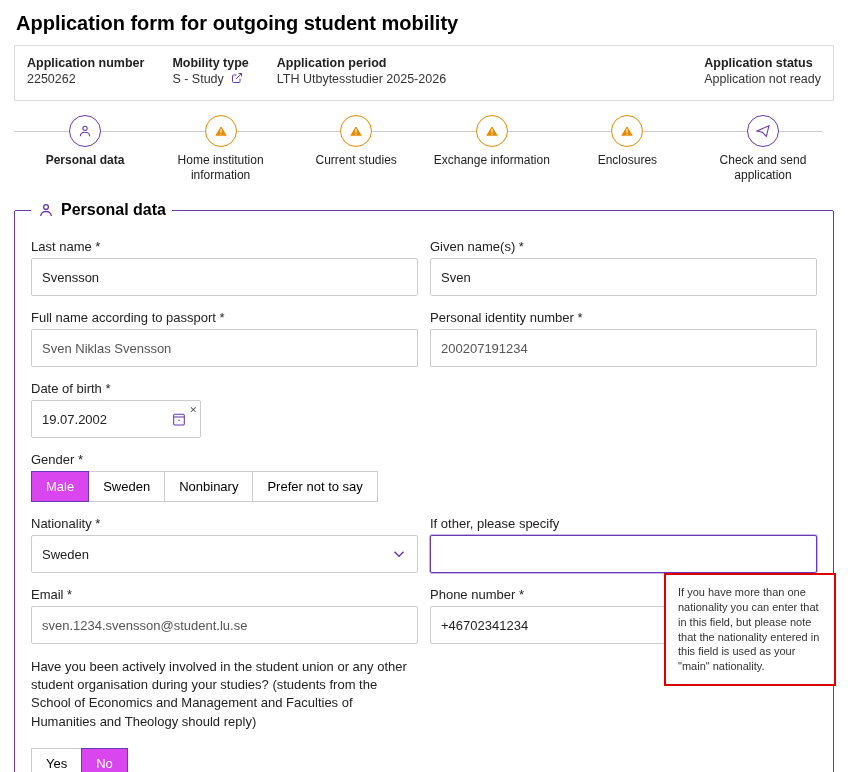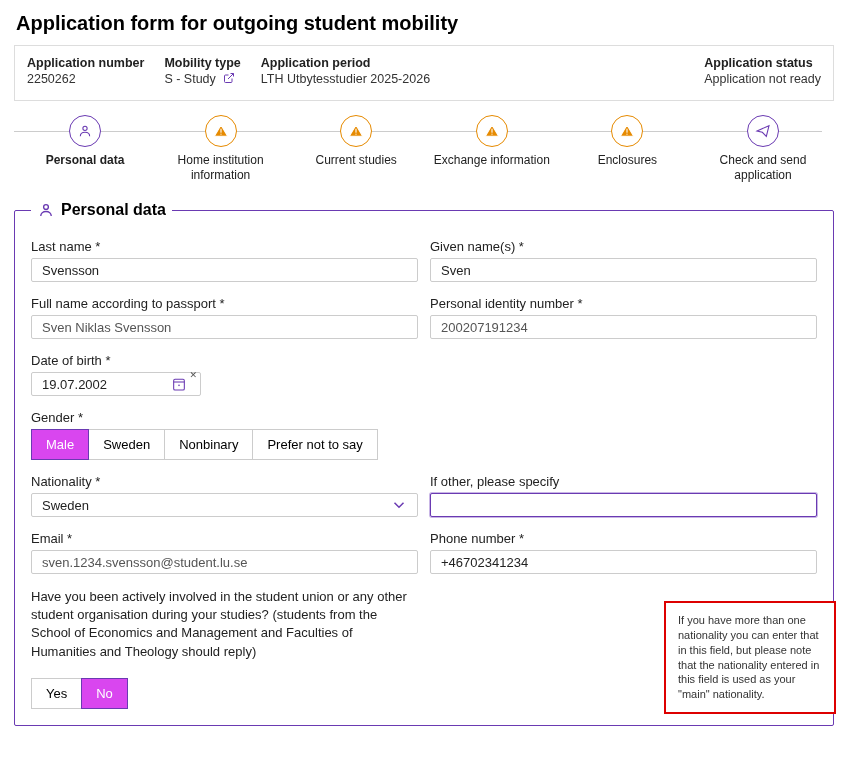--- a/index.html
+++ b/index.html
@@ -15,21 +15,21 @@
   h1 {
     font-size: 20px;
     font-weight: 700;
     margin: 0 0 10px 2px;
     color: #000;
   }
   .info-box {
     border: 1px solid #ddd;
     display: flex;
     padding: 10px 12px 14px;
-    gap: 20px;
+    gap: 28px;
   }
   .info-col { display: flex; flex-direction: column; gap: 2px; }
   .info-label { font-weight: 600; color: #222; font-size: 12.5px; }
   .info-val { font-size: 12.5px; color: #333; }
   .ext-icon {
     display:inline-block;
     margin-left:4px;
     color:#6a3ab2;
     vertical-align:-1px;
   }
@@ -90,21 +90,21 @@
     align-items:center;
     gap:6px;
   }
   fieldset.section legend svg { width:18px; height:18px; color:#6a3ab2; display:block; flex-shrink:0; }
   .row { display:flex; gap:12px; margin-bottom:14px; }
   .col { flex:1; display:flex; flex-direction:column; gap:4px; }
   .field-label { font-size:13px; color:#222; }
   .text-input {
     border:1px solid #ccc;
     border-radius:2px;
-    height:24px;
+    height:38px;
     padding:0 10px;
     font-size:13px;
     font-family:inherit;
     color:#222;
     background:#fff;
     width:100%;
   }
   .text-input.readonly { color:#555; background:#fff; }
   .text-input.focus {
     border-color:#6a3ab2;
@@ -139,21 +139,21 @@
   .select-wrap { position:relative; width:100%; }
   .select-wrap .text-input { padding-right:22px; }
   .select-chevron {
     position:absolute; right:10px; top:50%; transform:translateY(-50%);
     color:#6a3ab2;
   }
   .select-chevron svg { width:18px; height:18px; display:block; }
   .tooltip-box {
     position:absolute;
     right:-2px;
-    top:400px;
+    top:372px;
     width:172px;
     border:2px solid #d00;
     padding:10px 12px;
     font-size:11px;
     line-height:1.35;
     color:#333;
     background:#fff;
     z-index:5;
   }
   .question-text {

